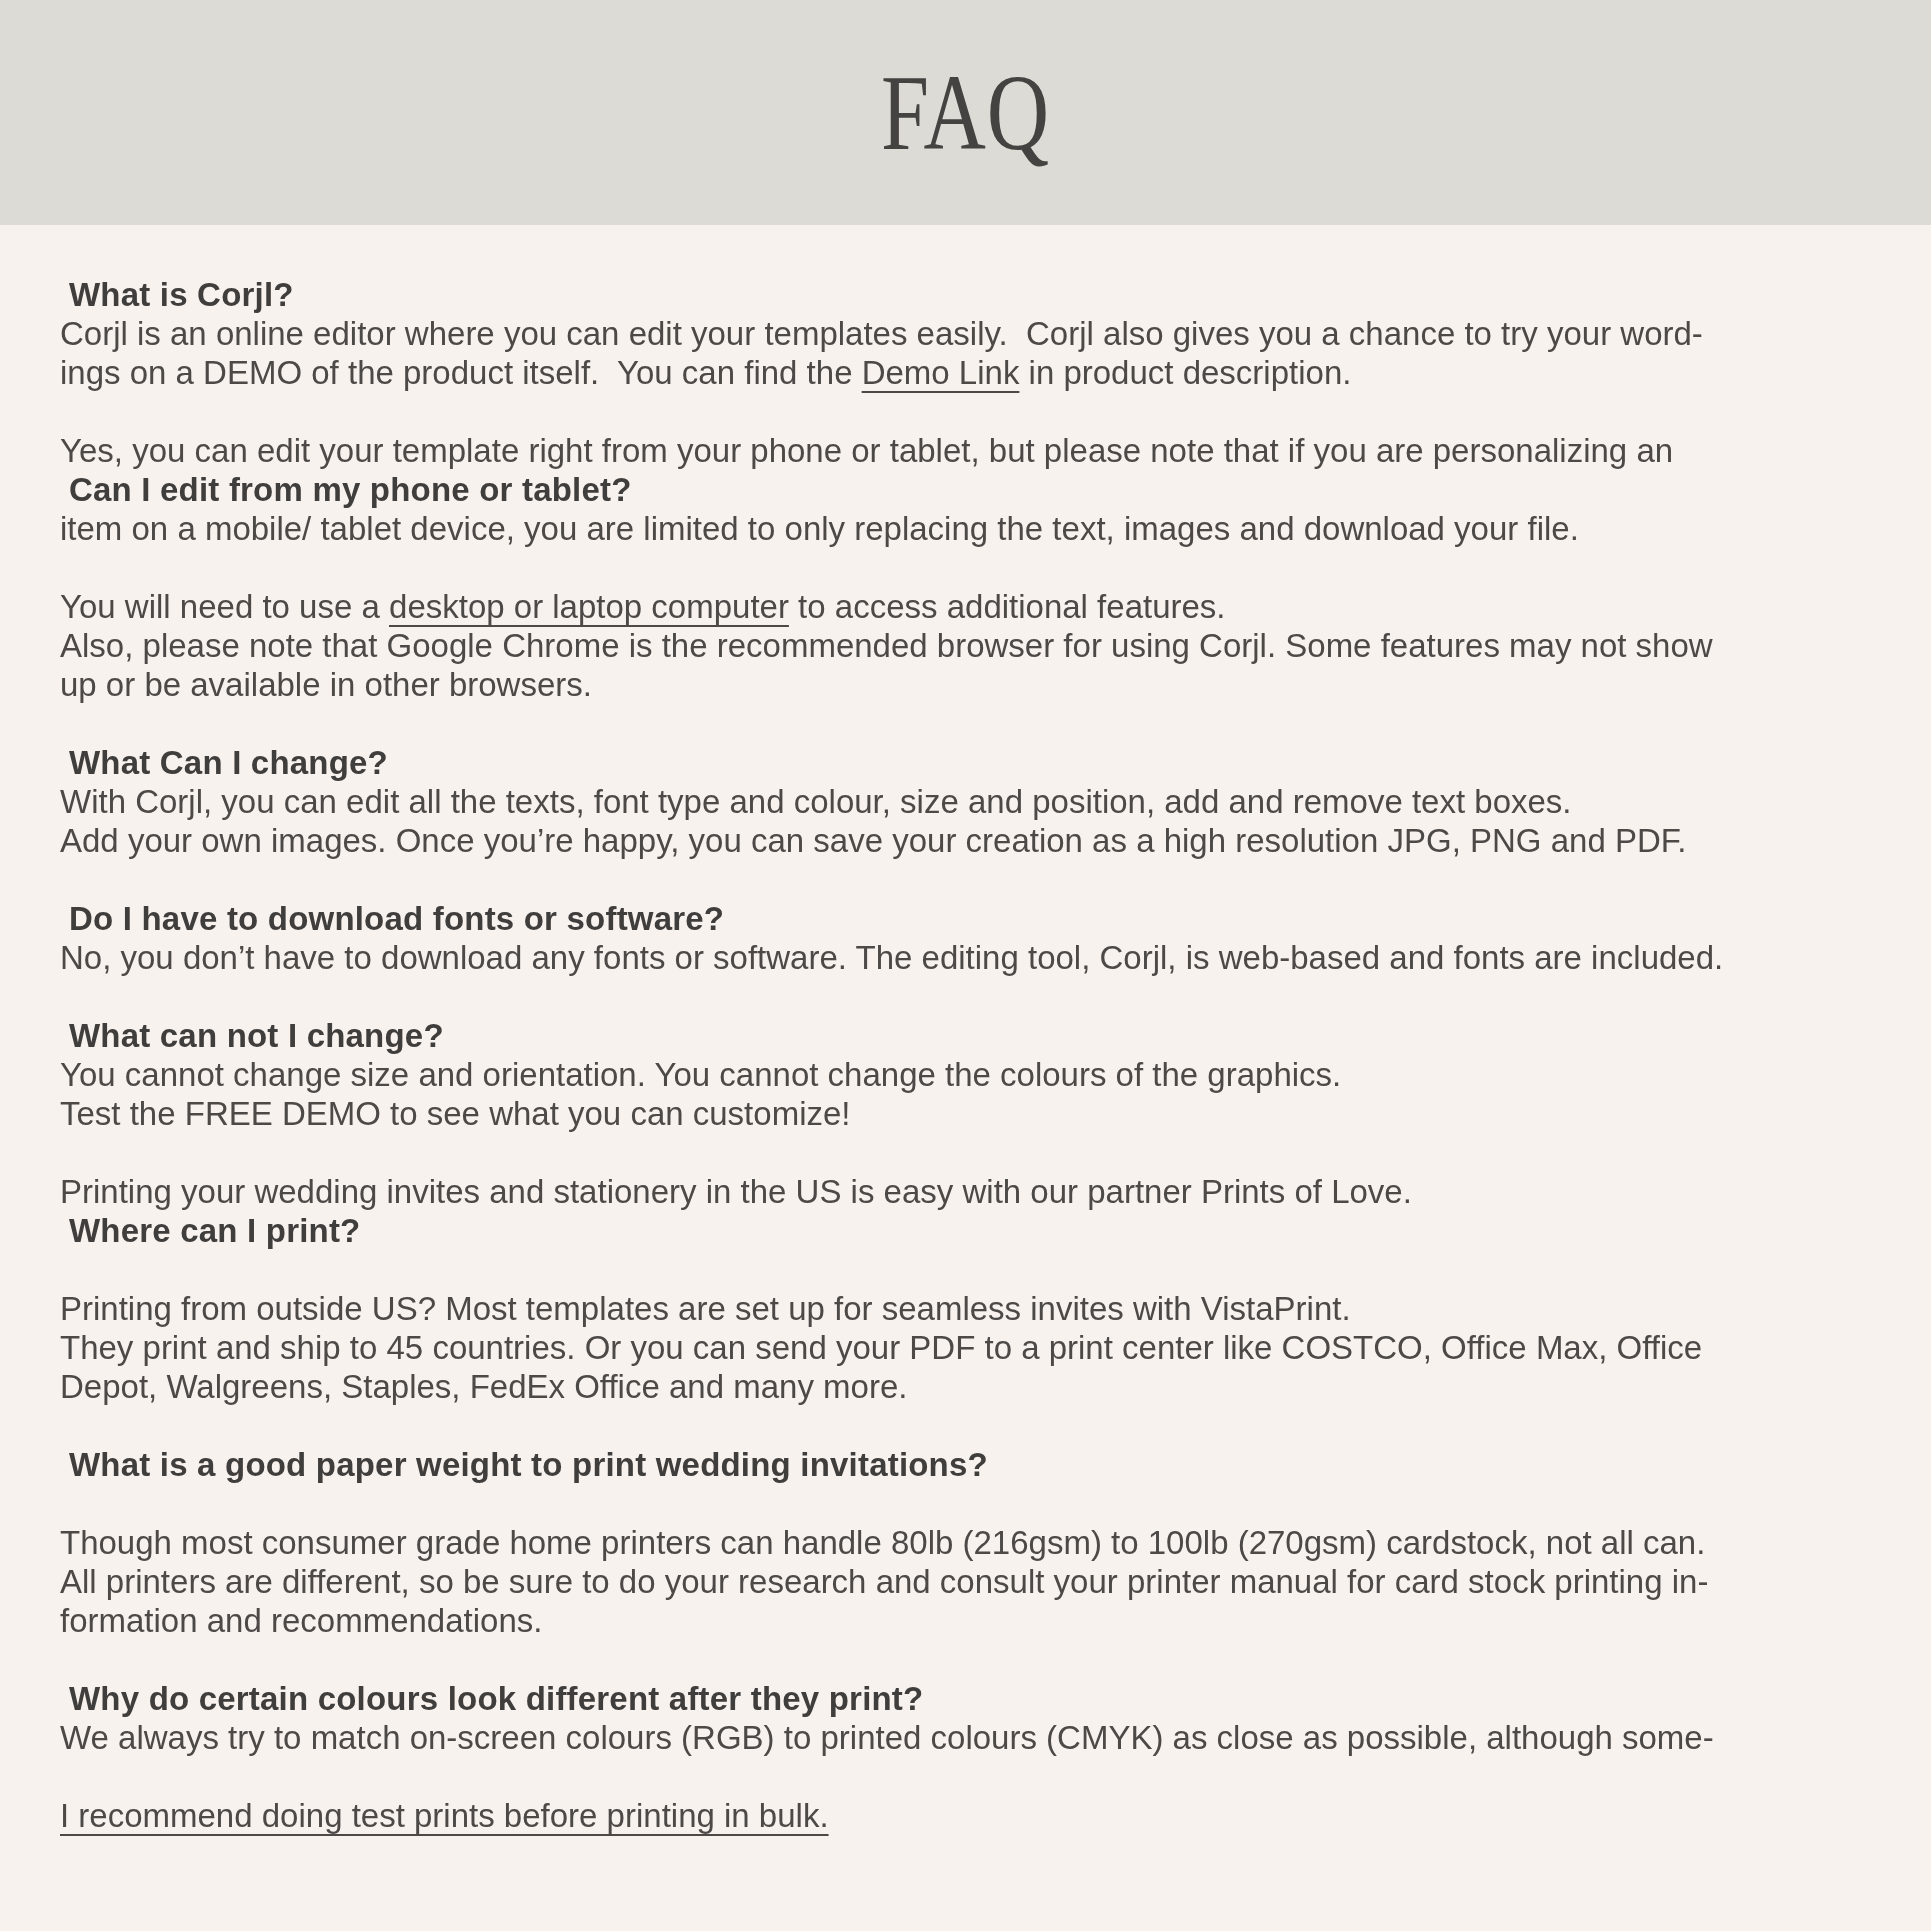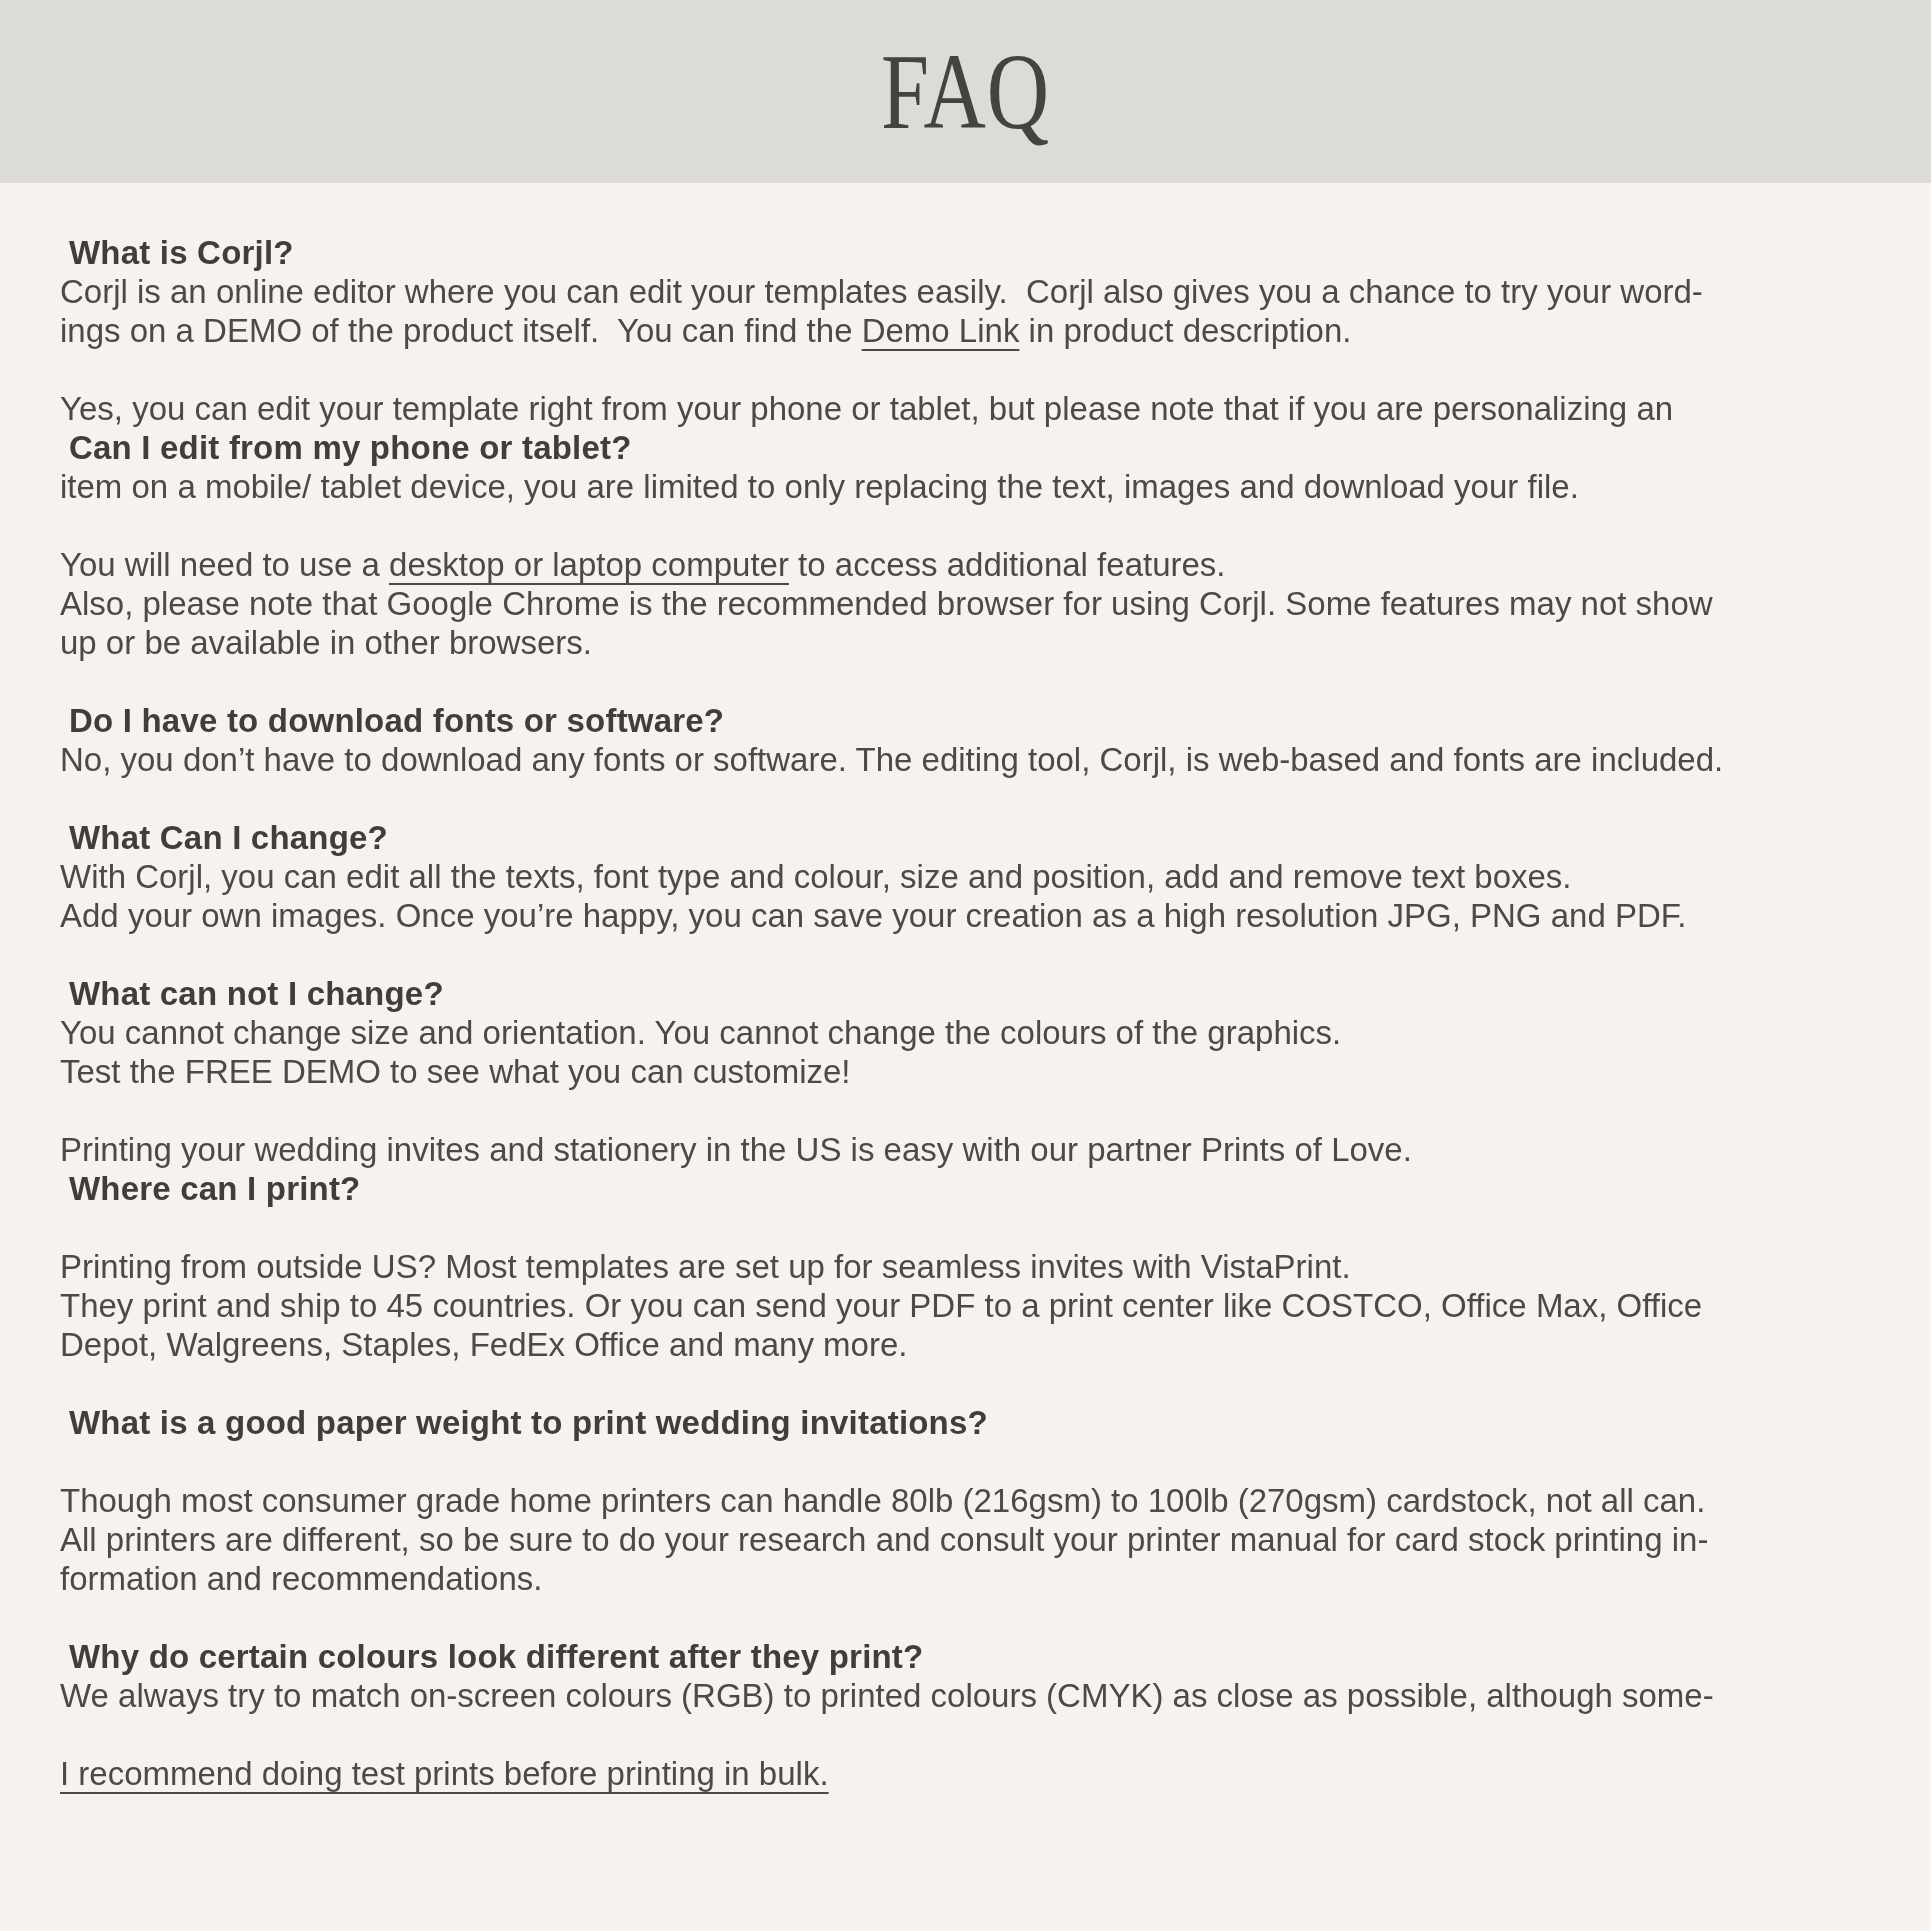--- a/index.html
+++ b/index.html
@@ -11,21 +11,21 @@
   *{box-sizing:border-box;}
   html,body{margin:0;padding:0;}
   body{
     width:1931px;height:1931px;
     background:var(--page-bg);
     font-family:"Liberation Sans",sans-serif;
     color:var(--text);
     overflow:hidden;
   }
   .header{
-    height:183px;
+    height:225px;
     background:var(--header-bg);
     display:flex;align-items:center;justify-content:center;text-align:right;
   }
   .title{
     font-family:"Liberation Serif",serif;
     font-size:108px;
     font-weight:400;
     color:#454341;
     letter-spacing:1px;
     display:inline-block;
@@ -71,27 +71,27 @@
     <section class="section">
       <div class="line"><span>Yes, you can edit your template right from your phone or tablet, but please note that if you are personalizing an</span></div>
       <div class="line q">Can I edit from my phone or tablet?</div>
       <div class="line"><span>item on a mobile/ tablet device, you are limited to only replacing the text, images and download your file.</span></div>
       <div class="line"></div>
       <div class="line"><span>You will need to use a </span><span class="u">desktop or laptop computer</span><span> to access additional features.</span></div>
       <div class="line"><span>Also, please note that Google Chrome is the recommended browser for using Corjl. Some features may not show</span></div>
       <div class="line"><span>up or be available in other browsers.</span></div>
     </section>
     <section class="section">
-      <div class="line q">Do I have to download fonts or software?</div>
-      <div class="line"><span>No, you don’t have to download any fonts or software. The editing tool, Corjl, is web-based and fonts are included.</span></div>
-    </section>
-    <section class="section">
       <div class="line q">What Can I change?</div>
       <div class="line"><span>With Corjl, you can edit all the texts, font type and colour, size and position, add and remove text boxes.</span></div>
       <div class="line"><span>Add your own images. Once you’re happy, you can save your creation as a high resolution JPG, PNG and PDF.</span></div>
+    </section>
+    <section class="section">
+      <div class="line q">Do I have to download fonts or software?</div>
+      <div class="line"><span>No, you don’t have to download any fonts or software. The editing tool, Corjl, is web-based and fonts are included.</span></div>
     </section>
     <section class="section">
       <div class="line q">What can not I change?</div>
       <div class="line"><span>You cannot change size and orientation. You cannot change the colours of the graphics.</span></div>
       <div class="line"><span>Test the FREE DEMO to see what you can customize!</span></div>
     </section>
     <section class="section">
       <div class="line"><span>Printing your wedding invites and stationery in the US is easy with our partner Prints of Love.</span></div>
       <div class="line q">Where can I print?</div>
       <div class="line"></div>

